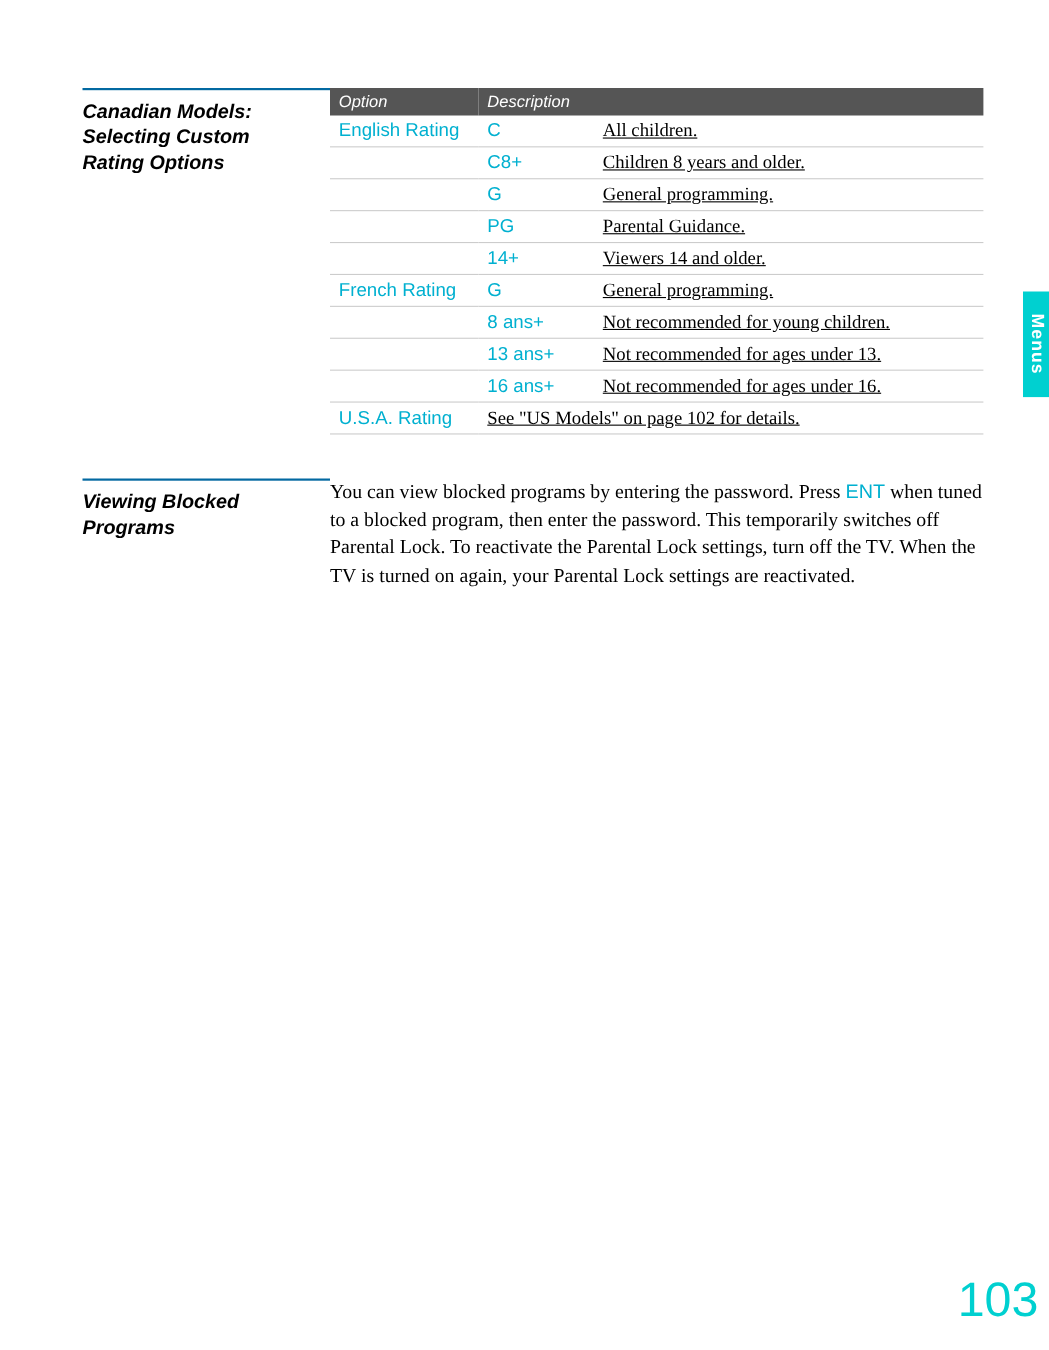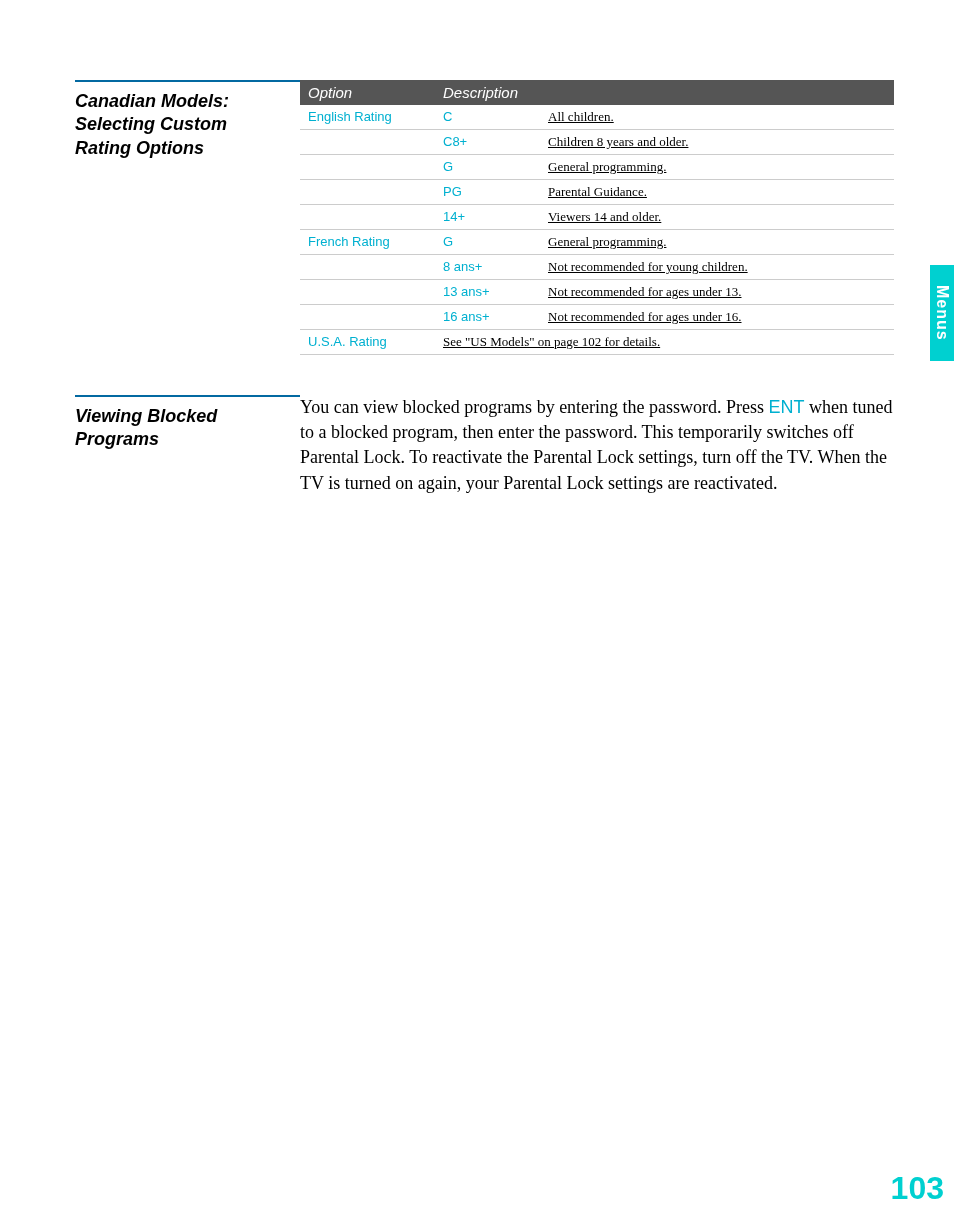--- a/index.html
+++ b/index.html
@@ -57,21 +57,21 @@
       font-family: Arial, Helvetica, sans-serif;
       font-weight: normal;
       font-style: italic;
       font-size: 15px;
       text-align: left;
       padding: 4px 8px;
     }
     .ratings-table tbody td {
       padding: 4px 8px;
       vertical-align: top;
-      font-size: 13px;
+      font-size: 17px;
       margin-left: 46px;
     }
     .ratings-table tbody tr {
       border-bottom: 1px solid #ccc;
     }
     .option-cell {
       width: 135px;
       font-family: Arial, Helvetica, sans-serif;
       color: #00b0d0;
     }
@@ -104,22 +104,22 @@
       font-size: 16px;
       writing-mode: vertical-rl;
       padding: 20px 3px;
       letter-spacing: 1px;
     }
     .page-number {
       position: absolute;
       bottom: 20px;
       right: 10px;
       font-family: Arial, Helvetica, sans-serif;
-      font-weight: bold;
-      font-size: 32px;
+      font-weight: normal;
+      font-size: 44px;
       color: #00d0d0;
     }
   </style>
 </head>
 <body>
 
 <div class="page-content">
 
   <div class="section">
     <div class="section-title-col">

